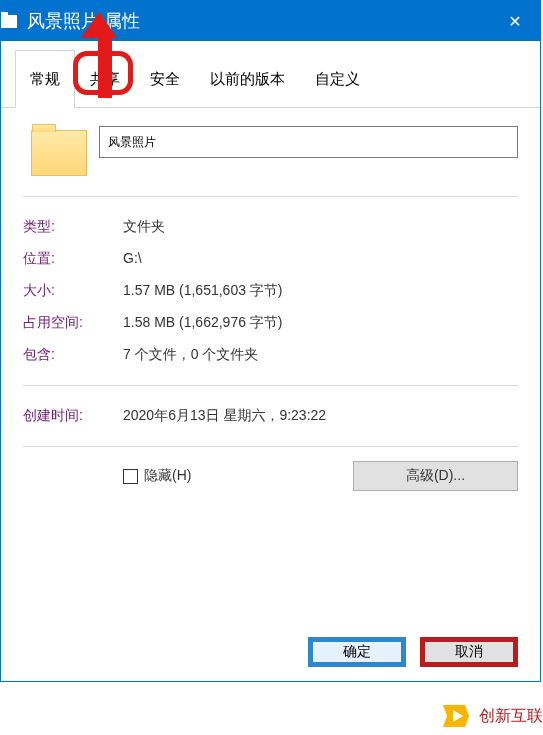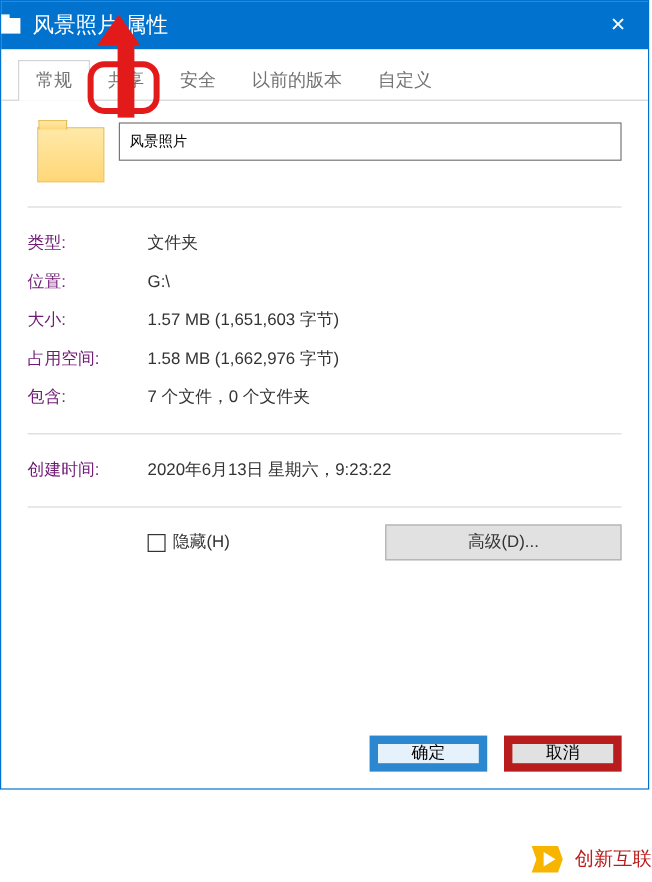--- a/index.html
+++ b/index.html
@@ -7,21 +7,21 @@
 
   .window { border: 1px solid #0173cf; width: 541px; }
 
   .titlebar { background: #0173cf; height: 40px; display: flex; align-items: center; color: #fff; font-size: 18px; }
   .titlebar .folder-mini { width: 16px; height: 13px; background: #fff; margin-right: 10px; position: relative; }
   .titlebar .folder-mini::before { content: ""; position: absolute; top: -3px; left: 0; width: 7px; height: 3px; background: #fff; }
   .close-area { margin-left: auto; width: 50px; height: 40px; display: flex; align-items: center; justify-content: center; }
   .close-x { font-size: 16px; color: #fff; }
 
   .tab-strip { display: flex; align-items: flex-end; padding: 8px 14px 0 14px; border-bottom: 1px solid #d4d4d4; gap: 0; }
-  .tab { padding: 7px 14px; font-size: 15px; color: #737373; border: 1px solid transparent; border-bottom: none; cursor: default; position: relative; top: 1px; }
+  .tab { padding: 19px 14px; font-size: 15px; color: #000000; border: 1px solid transparent; border-bottom: none; cursor: default; position: relative; top: 1px; }
   .tab.active { border-color: #d4d4d4; background: #fff; }
 
   .highlight-ring { position: absolute; border: 5px solid #e21a1a; border-radius: 14px; width: 60px; height: 44px; left: 73px; top: 51px; pointer-events: none; z-index: 5; }
   .arrow { position: absolute; left: 92px; top: 98px; z-index: 5; pointer-events: none; }
   .arrow-stem { width: 14px; height: 60px; background: #e21a1a; margin: 0 auto; }
   .arrow-head { width: 0; height: 0; border-left: 18px solid transparent; border-right: 18px solid transparent; border-bottom: 26px solid #e21a1a; margin-top: -86px; margin-left: -11px; }
 
   .content { padding: 18px 22px 12px 22px; font-size: 14px; color: #333; }
 
   .top-row { display: flex; align-items: flex-start; gap: 12px; margin-bottom: 20px; }
@@ -33,25 +33,25 @@
   .sep { border-top: 1px solid #d9d9d9; margin: 14px 0; }
 
   .row { display: flex; padding: 7px 0; }
   .label { width: 100px; color: #701a75; }
   .value { flex: 1; color: #333; }
 
   .attrs .cb-row { display: flex; align-items: center; gap: 6px; margin: 4px 0 10px 100px; }
   .cb { width: 15px; height: 15px; border: 1px solid #333; display: inline-flex; align-items: center; justify-content: center; background: #fff; }
   .cb.filled { background: linear-gradient(#6aa7e8,#3a7bd5); border-color: #3a7bd5; }
   .cb.filled::after { content: ""; width: 7px; height: 7px; background: #fff; }
-  .adv-btn { margin-left: auto; width: 197px; height: 30px; border: 1px solid #adadad; background: #e1e1e1; display: flex; align-items: center; justify-content: center; font-size: 14px; }
+  .adv-btn { margin-left: auto; width: 165px; height: 30px; border: 1px solid #adadad; background: #e1e1e1; display: flex; align-items: center; justify-content: center; font-size: 14px; }
   .attrs-flex { display: flex; align-items: center; }
 
   .footer { display: flex; justify-content: flex-end; gap: 14px; padding: 14px 22px; border-top: none; }
-  .btn { width: 98px; height: 30px; border: 7px solid #b91c1c; background: #e1e1e1; display: flex; align-items: center; justify-content: center; font-size: 14px; }
+  .btn { width: 98px; height: 30px; border: 5px solid #b91c1c; background: #e1e1e1; display: flex; align-items: center; justify-content: center; font-size: 14px; }
   .btn.primary { border-color: #2a87d0; background: #e5f1fb; }
 
   .watermark { position: absolute; right: 0; bottom: 4px; display: flex; align-items: center; gap: 6px; font-size: 16px; color: #b91c1c; background: transparent; z-index: 6; }
   .wm-badge { width: 34px; height: 30px; position: relative; }
   .wm-badge svg { width: 34px; height: 30px; }
 </style>
 </head>
 <body>
 
 <div class="window">

